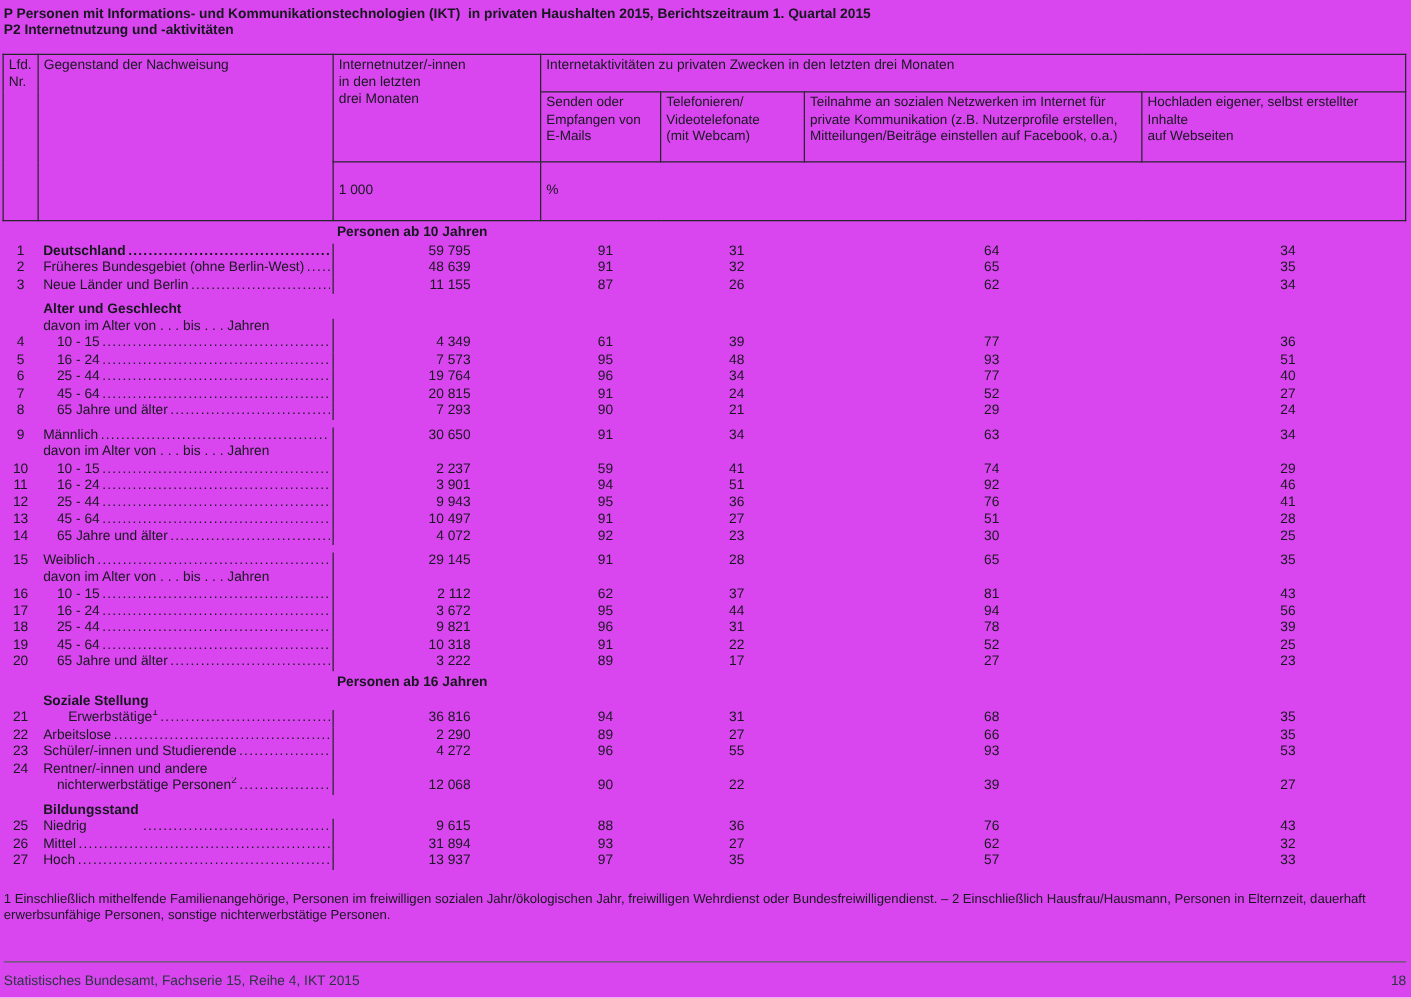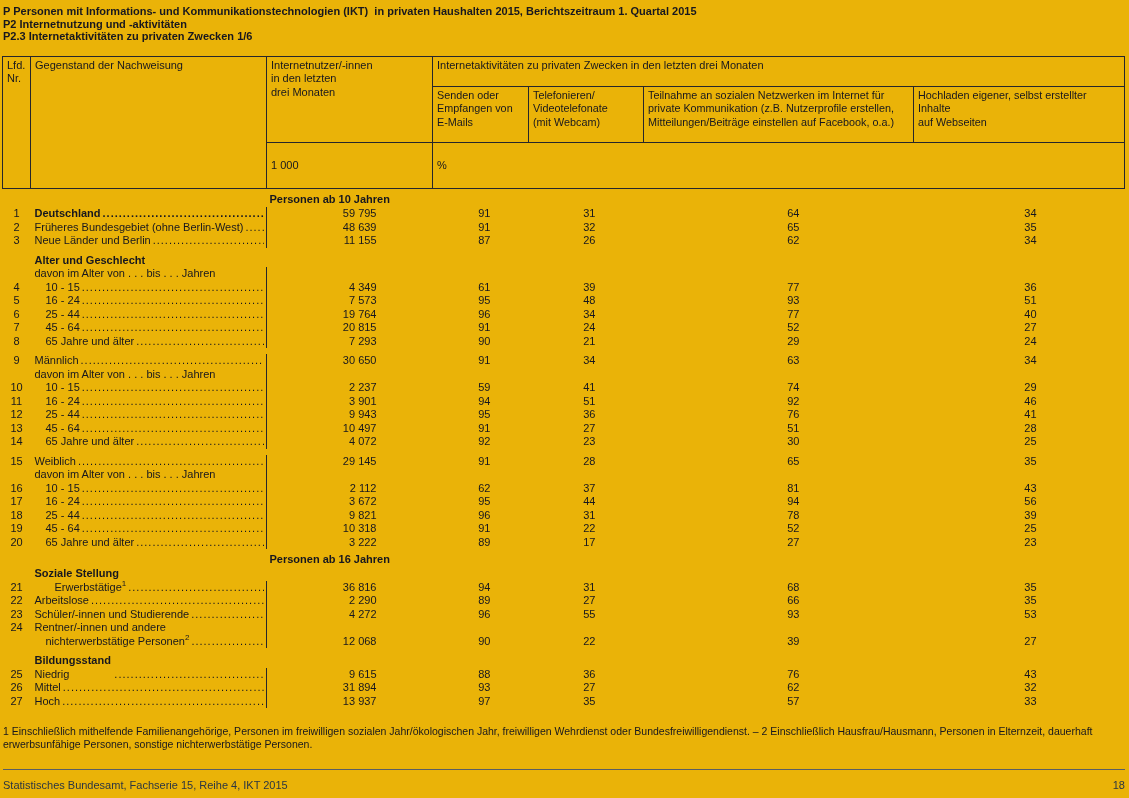--- a/index.html
+++ b/index.html
@@ -1,17 +1,17 @@
 <!DOCTYPE html>
 <html><head>
 <meta charset="utf-8">
 <style>
   html,body { margin:0; padding:0; background:#fff; }
   body { font-family:"Liberation Sans","DejaVu Sans",sans-serif; color:#17171f; }
-  .page { position:relative; width:1129px; height:798px; background:#eab308; overflow:hidden; }
+  .page { position:relative; width:1129px; height:798px; background:#d946ef; overflow:hidden; }
 
   .titles { padding:5px 0 0 3px; font-size:11px; font-weight:bold; line-height:12.5px; }
   .titles div { white-space:pre-wrap; }
 
   table.stat { border-collapse:collapse; table-layout:fixed; width:1122px; margin:13px 0 0 2px; font-size:11px; }
   thead th { border:1px solid #26262b; font-weight:normal; text-align:left; vertical-align:top;
              padding:2px 4px; line-height:13.5px; }
   th.pre { white-space:pre-line; }
   tr.hr1 { height:30px; }
   tr.hr2 { height:56px; }
@@ -43,21 +43,20 @@
             padding-top:9px; display:flex; justify-content:space-between; font-size:11px; color:#2b3642; }
 </style>
 </head>
 <body>
 
 <div class="page">
 
   <div class="titles">
     <div>P Personen mit Informations- und Kommunikationstechnologien (IKT)  in privaten Haushalten 2015, Berichtszeitraum 1. Quartal 2015</div>
     <div>P2 Internetnutzung und -aktivitäten</div>
-    <div>P2.3 Internetaktivitäten zu privaten Zwecken 1/6</div>
   </div>
 
   <table class="stat">
     <colgroup>
       <col style="width:28px">
         <col style="width:236px">
         <col style="width:166px">
       <col style="width:96px">
         <col style="width:115px">
         <col style="width:270px">

